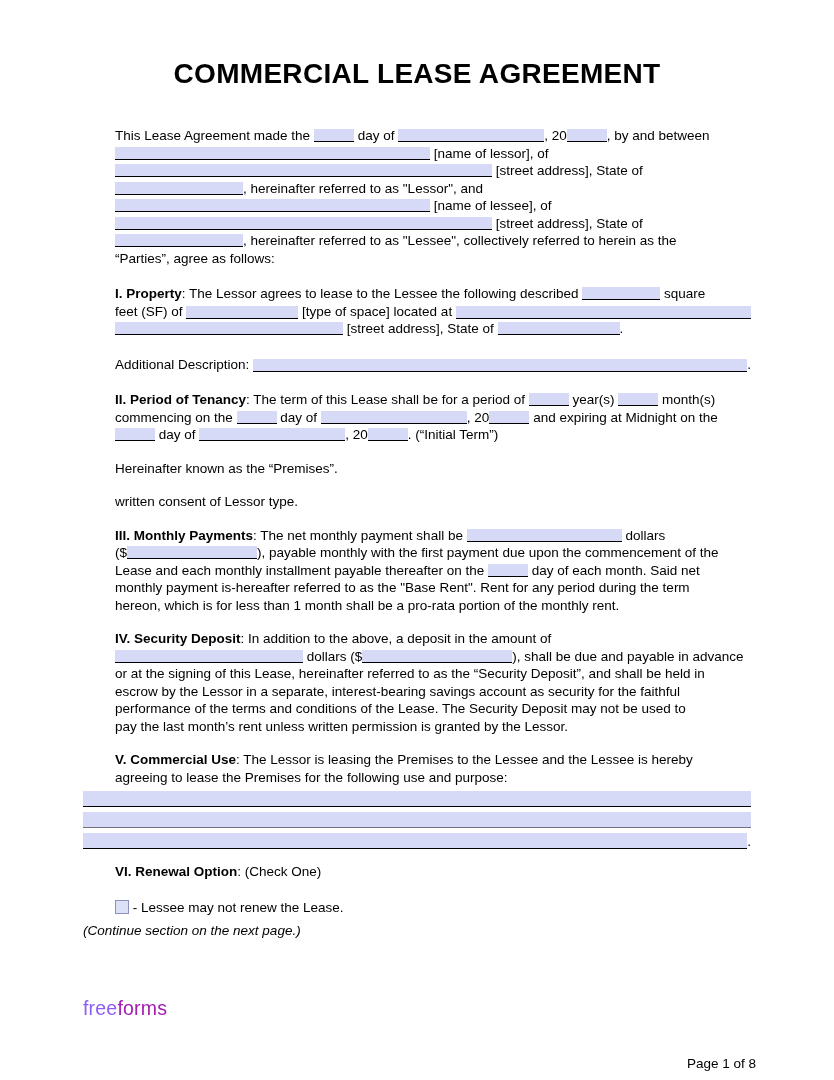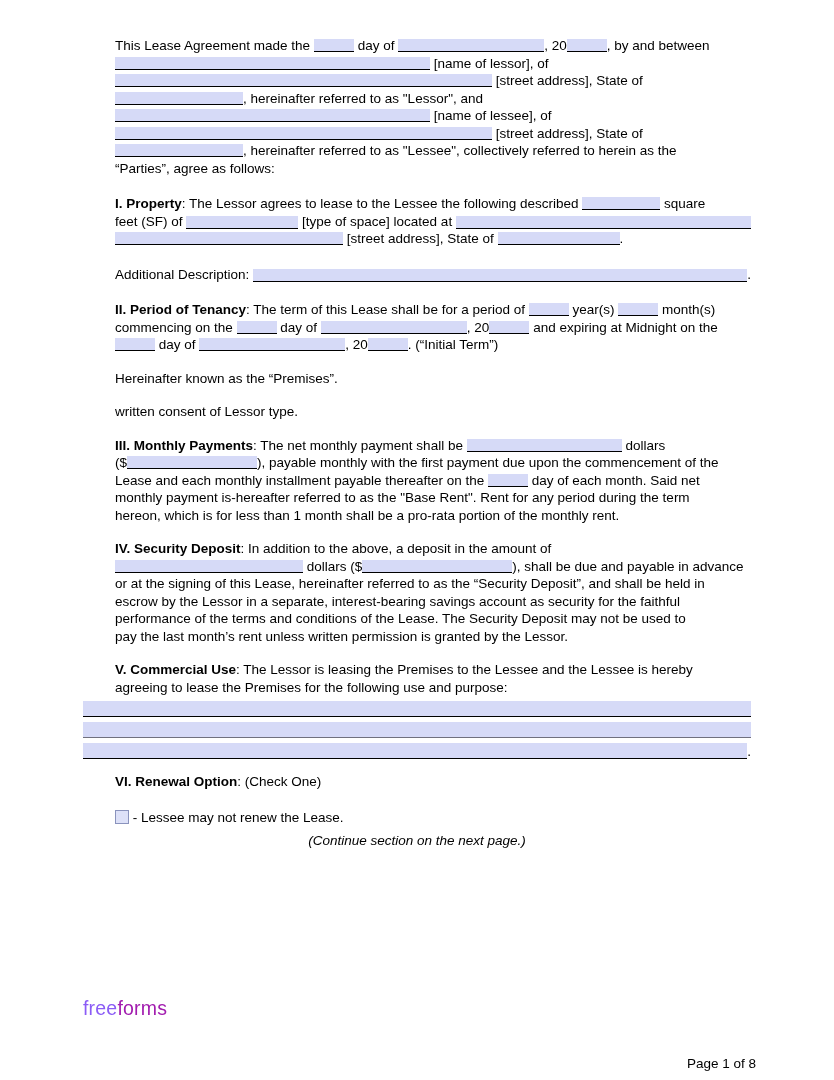--- a/index.html
+++ b/index.html
@@ -28,31 +28,32 @@
   .mt37{margin-top:37px}.mt18{margin-top:18px}.mt16{margin-top:16px}.mt14{margin-top:14px}
   .use-row{display:flex;height:16px;margin-top:5px;}
   .use-row .field{height:15px;align-self:flex-end;margin-bottom:0;}
   .use-row .field.dark{border-bottom:1.5px solid #000;}
   .use-row .field.gray{border-bottom:1px solid #70707e;}
   .use-period{flex:none;align-self:flex-end;line-height:14px;}
   .checkbox{
     display:inline-block;width:12px;height:12px;background:#dde1f8;
     border:1px solid #8a93bd;vertical-align:-2px;
   }
-  .continue{margin-top:6px;text-align:center;font-style:italic;line-height:17.5px;}
+  .continue{margin-top:6px;text-align:left;font-style:italic;line-height:17.5px;}
   .footer-logo{position:absolute;left:83px;top:997px;font-size:19.5px;letter-spacing:0.2px;}
   .footer-logo .lf{color:#8b5cf6;margin-top:44px;}
   .footer-logo .lo{color:#a21caf;font-weight:normal;}
   .footer-page{position:absolute;right:78px;top:1056px;font-size:13.5px;}
 </style>
 </head>
 <body>
 
 <div class="page">
 
+  <div class="title" data-bind="title">COMMERCIAL LEASE AGREEMENT</div>
 
   <div class="para mt37">
     <div class="line"><span data-bind="intro.segs.0">This Lease Agreement made the </span><span class="field w40"></span><span data-bind="intro.segs.1"> day of </span><span class="field w146"></span><span data-bind="intro.segs.2">, 20</span><span class="field w40"></span><span data-bind="intro.segs.3">, by and between</span></div>
     <div class="line"><span class="field w318"></span><span data-bind="intro.segs.4"> [name of lessor], of</span></div>
     <div class="line"><span class="field w378"></span><span data-bind="intro.segs.5"> [street address], State of</span></div>
     <div class="line"><span class="field w128"></span><span data-bind="intro.segs.6">, hereinafter referred to as "Lessor", and</span></div>
     <div class="line"><span class="field w318"></span><span data-bind="intro.segs.7"> [name of lessee], of</span></div>
     <div class="line"><span class="field w378"></span><span data-bind="intro.segs.8"> [street address], State of</span></div>
     <div class="line"><span class="field w128"></span><span data-bind="intro.segs.9">, hereinafter referred to as "Lessee", collectively referred to herein as the</span></div>
     <div class="line"><span data-bind="intro.segs.10">“Parties”, agree as follows:</span></div>

